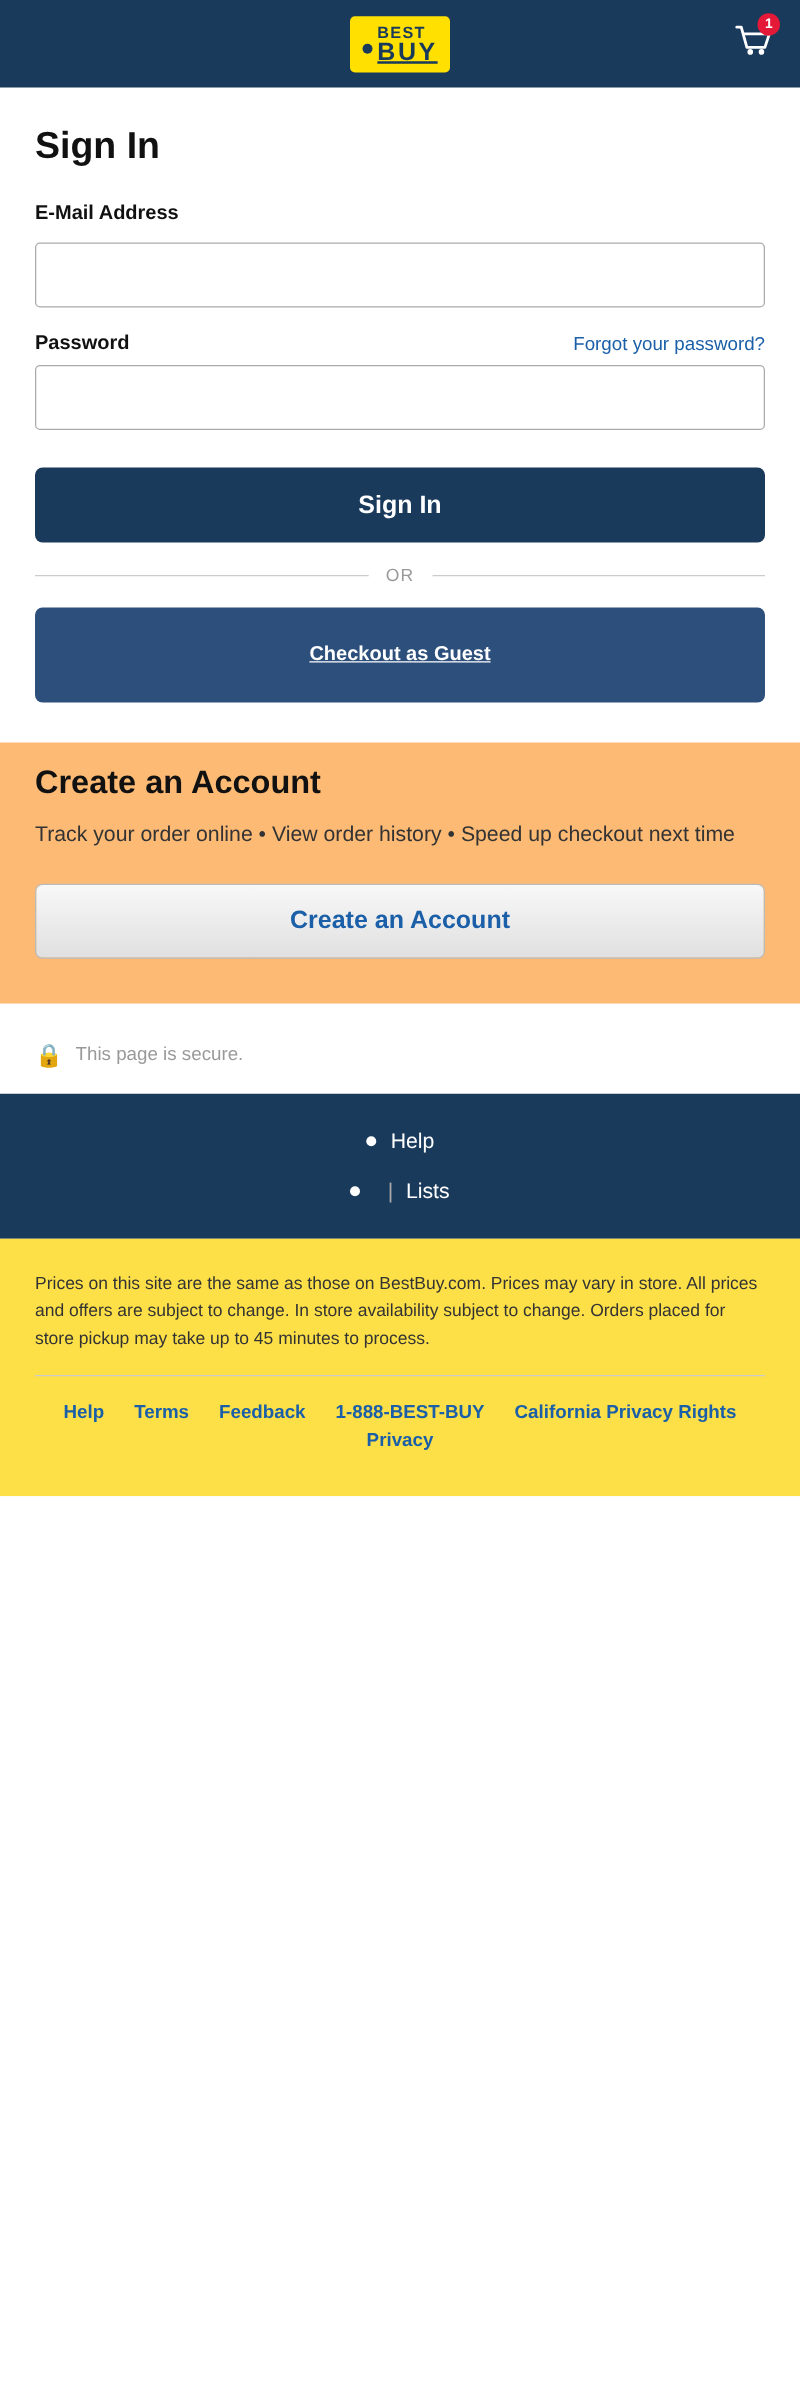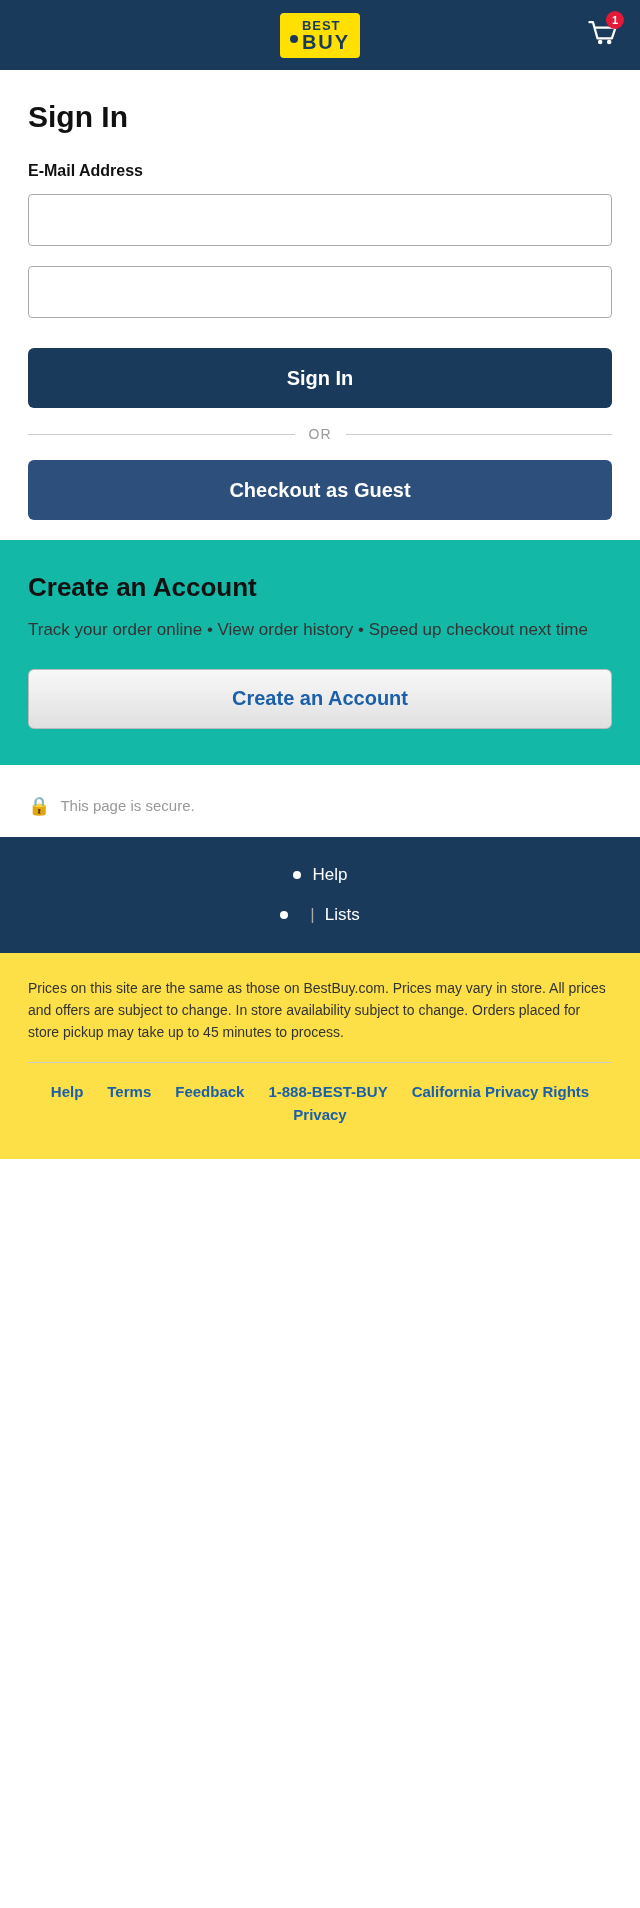--- a/index.html
+++ b/index.html
@@ -50,20 +50,21 @@
     }
     .logo-text .best {
       display: block;
       font-size: 13px;
       letter-spacing: 1px;
     }
     .logo-text .buy {
       display: block;
       font-size: 20px;
       letter-spacing: 2px;
+      text-decoration: underline;
     }
     .cart-container {
       position: absolute;
       right: 20px;
       top: 50%;
       transform: translateY(-50%);
       display: flex;
       align-items: center;
       cursor: pointer;
     }
@@ -164,35 +165,36 @@
       height: 1px;
       background: #ccc;
     }
     .or-divider span {
       padding: 0 14px;
       letter-spacing: 1px;
     }
 
     .btn-guest {
       width: 100%;
-      height: 60px;
+      height: 76px;
       background: #2c4f7c;
       color: #fff;
-      font-size: 20px;
+      font-size: 16px;
       font-weight: bold;
       border: none;
       border-radius: 6px;
       cursor: pointer;
+      text-decoration: underline;
     }
 
     
     .create-account-section {
-      background: #14b8a6;
-      padding: 32px 28px 36px 28px;
-      margin-top: 0;
+      background: #fdba74;
+      padding: 16px 28px 36px 28px;
+      margin-top: 12px;
     }
     .create-account-title {
       font-size: 26px;
       font-weight: bold;
       color: #111;
       margin-bottom: 14px;
     }
     .create-account-desc {
       font-size: 17px;
       color: #333;
@@ -319,20 +321,24 @@
 
 <main class="main">
   <h1 class="page-title">Sign In</h1>
 
   <div class="form-group">
     <label class="form-label">E-Mail Address</label>
     <input class="form-input" type="email" placeholder="" style="">
   </div>
 
   <div class="form-group">
+    <div class="password-row">
+      <label class="form-label" style="margin-bottom:0">Password</label>
+      <a class="forgot-link">Forgot your password?</a>
+    </div>
     <input class="form-input" type="password" placeholder="" style="">
   </div>
 
   <button class="btn-signin">Sign In</button>
 
   <div class="or-divider">
     <span>OR</span>
   </div>
 
   <button class="btn-guest">Checkout as Guest</button>

